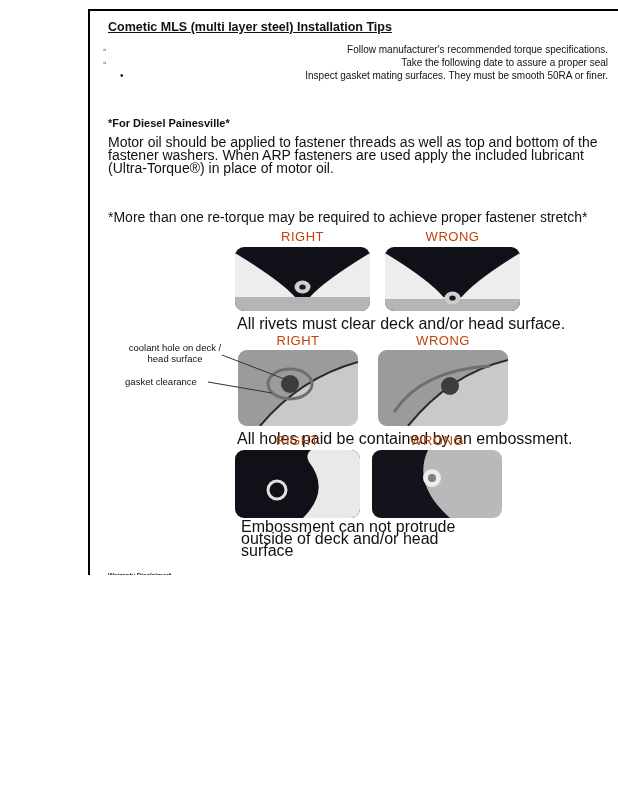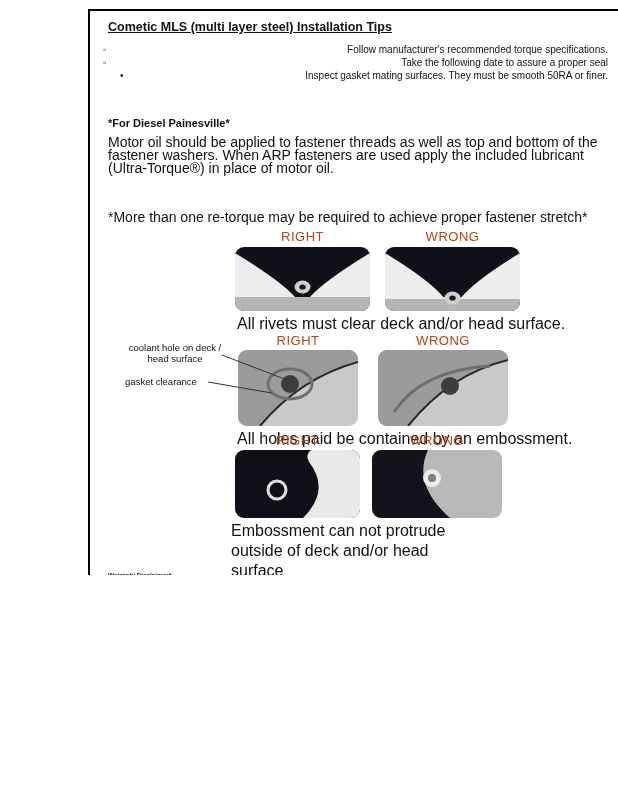--- a/index.html
+++ b/index.html
@@ -159,21 +159,21 @@
         </clipPath>
       </defs>
     <g clip-path="url(#c3w)">
       <rect width="130" height="68" fill="#b9b9b9"></rect>
       <path d="M0 0 H56 Q40 34 78 68 L0 68 Z" fill="#13131b"></path>
       <circle cx="60" cy="28" r="9" fill="#ececec"></circle>
       <circle cx="60" cy="28" r="4" fill="#7e7e7e"></circle>
     </g>
   </svg>
 
-  <div class="abs caption" style="left:231px; top:521px; width:240px; line-height:20px;">Embossment can not protrude outside of deck and/or head surface</div>
+  <div class="abs caption" style="left:241px; top:521px; width:240px; line-height:12px;">Embossment can not protrude outside of deck and/or head surface</div>
 
   <svg class="abs overlay" viewBox="0 0 618 800">
     <line x1="222" y1="355" x2="287" y2="380" stroke="#333" stroke-width="1"></line>
     <line x1="208" y1="382" x2="272" y2="393" stroke="#333" stroke-width="1"></line>
   </svg>
 
   <div class="abs legal">
     <div class="legal-h">Warranty Disclaimer*</div>
     <p class="legal-p">Due to the nature of performance applications, the parts in this catalog are sold without any express warranty or any implied warranty of merchantability or fitness for a particular purpose.  Cometic Gasket Inc., shall not, under any circumstances, be liable for any special, incidental or consequential damages, including, person, party or property, but not limited to, damage, or loss of property or equipment, loss of profits or revenue, cost of purchased or replacement goods, or claims of customers of the purchase, which may arise and/or result from sale, installation or use of these parts.  Installation of these parts could adversely affect the motor manufacturers warranty coverage.</p>
     <p class="legal-p">VENUE-The agreed upon venue, in the event of dispute whatsoever between the parties, whether instituted by either party, including, but not limited to, contract terms, payment terms, delivery, type, defects, sufficiency of product, shall be the Court of Common Pleas, Lake County, Ohio or the Painesville Municipal Court, Lake County, Ohio, depending on the amount in controversy. This agreement shall be governed by and construed under the laws of the State of Ohio.</p>

